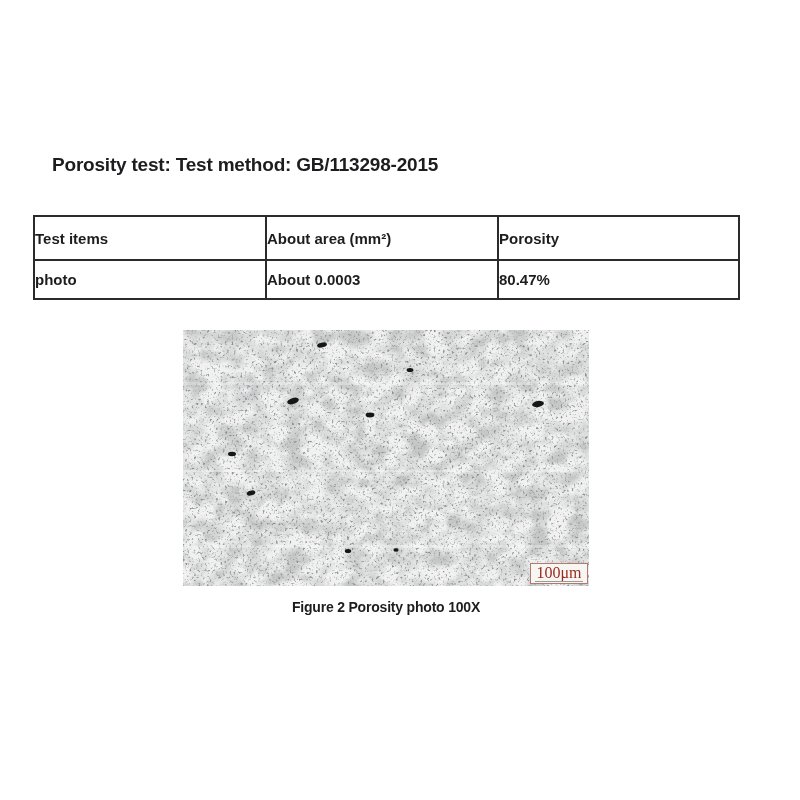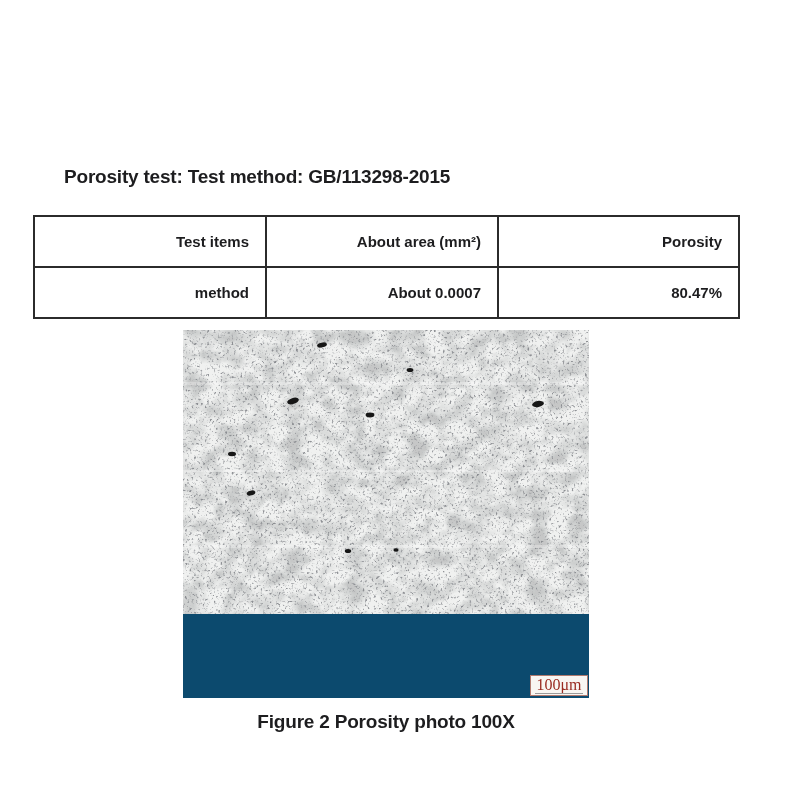--- a/index.html
+++ b/index.html
@@ -9,59 +9,59 @@
     height: 800px;
     background: #ffffff;
     font-family: "Liberation Sans", "DejaVu Sans", sans-serif;
     color: #1d1d1f;
     overflow: hidden;
   }
   .title {
     position: absolute;
     left: 52px;
     top: 154px;
-    margin: 12px;
+    margin: 0;
     font-size: 19px;
     font-weight: 700;
     letter-spacing: -0.2px;
     color: #1d1d1f;
     white-space: nowrap;
   }
   .test-table {
     position: absolute;
     left: 33px;
     top: 215px;
     width: 705px;
     border-collapse: collapse;
     table-layout: fixed;
   }
   .test-table th, .test-table td {
     border: 2px solid #2b2b2b;
-    text-align: right;
+    text-align: left;
     vertical-align: middle;
     font-weight: 700;
     font-size: 15px;
     color: #1d1d1f;
-    padding: 16px;
+    padding: 0;
   }
   .test-table thead tr { height: 44px; }
   .test-table tbody tr { height: 39px; }
   .micro {
     position: absolute;
     left: 183px;
     top: 330px;
     width: 406px;
     margin: 0;
   }
   .photo {
     position: relative;
     width: 406px;
-    height: 368px;
+    height: 256px;
     overflow: hidden;
-    background: #0c4a6e;
+    background: #701a75;
   }
   .photo svg { position: absolute; left: 0; top: 0; display: block; }
   .scale-box {
     position: absolute;
     right: 1px;
     bottom: 2px;
     width: 58px;
     height: 21px;
     background: #f8f6f2;
     border: 1px solid #b07a6e;
@@ -80,21 +80,21 @@
     left: 4px;
     right: 4px;
     bottom: 1px;
     height: 1px;
     background: #9a9a9a;
     display: block;
   }
   .caption {
     margin: 13px 0 0 0;
     text-align: center;
-    font-size: 19px;
+    font-size: 14px;
     font-weight: 700;
     letter-spacing: -0.2px;
     color: #1d1d1f;
     white-space: nowrap;
   }
 </style>
 </head>
 <body>
 
 <div class="canvas">
@@ -109,22 +109,22 @@
     </colgroup>
     <thead>
       <tr>
         <th>Test items</th>
         <th>About area (mm²)</th>
         <th>Porosity</th>
       </tr>
     </thead>
     <tbody>
       <tr>
-        <td>method</td>
-        <td>About 0.0007</td>
+        <td>photo</td>
+        <td>About 0.0003</td>
         <td>80.47%</td>
       </tr>
     </tbody>
   </table>
 
   <figure class="micro">
     <div class="photo">
       <svg width="406" height="284" viewBox="0 0 406 284">
         <defs>
           <filter id="blotch" x="0" y="0" width="100%" height="100%" color-interpolation-filters="sRGB">

